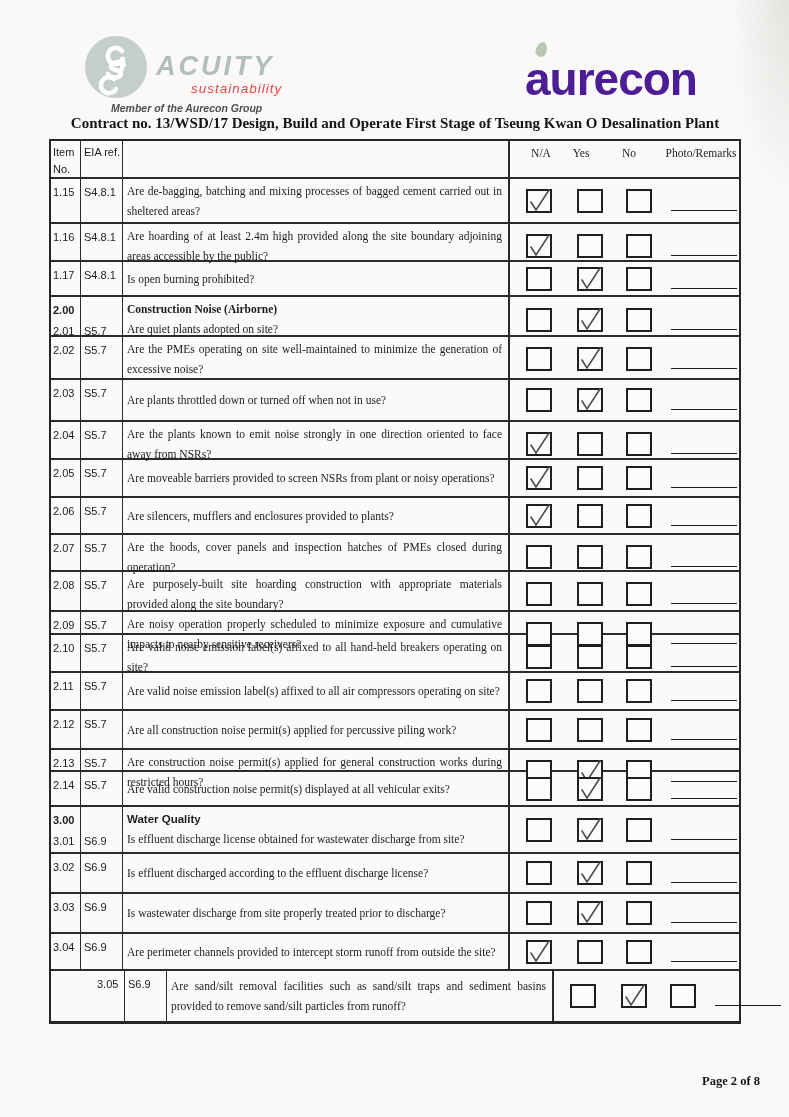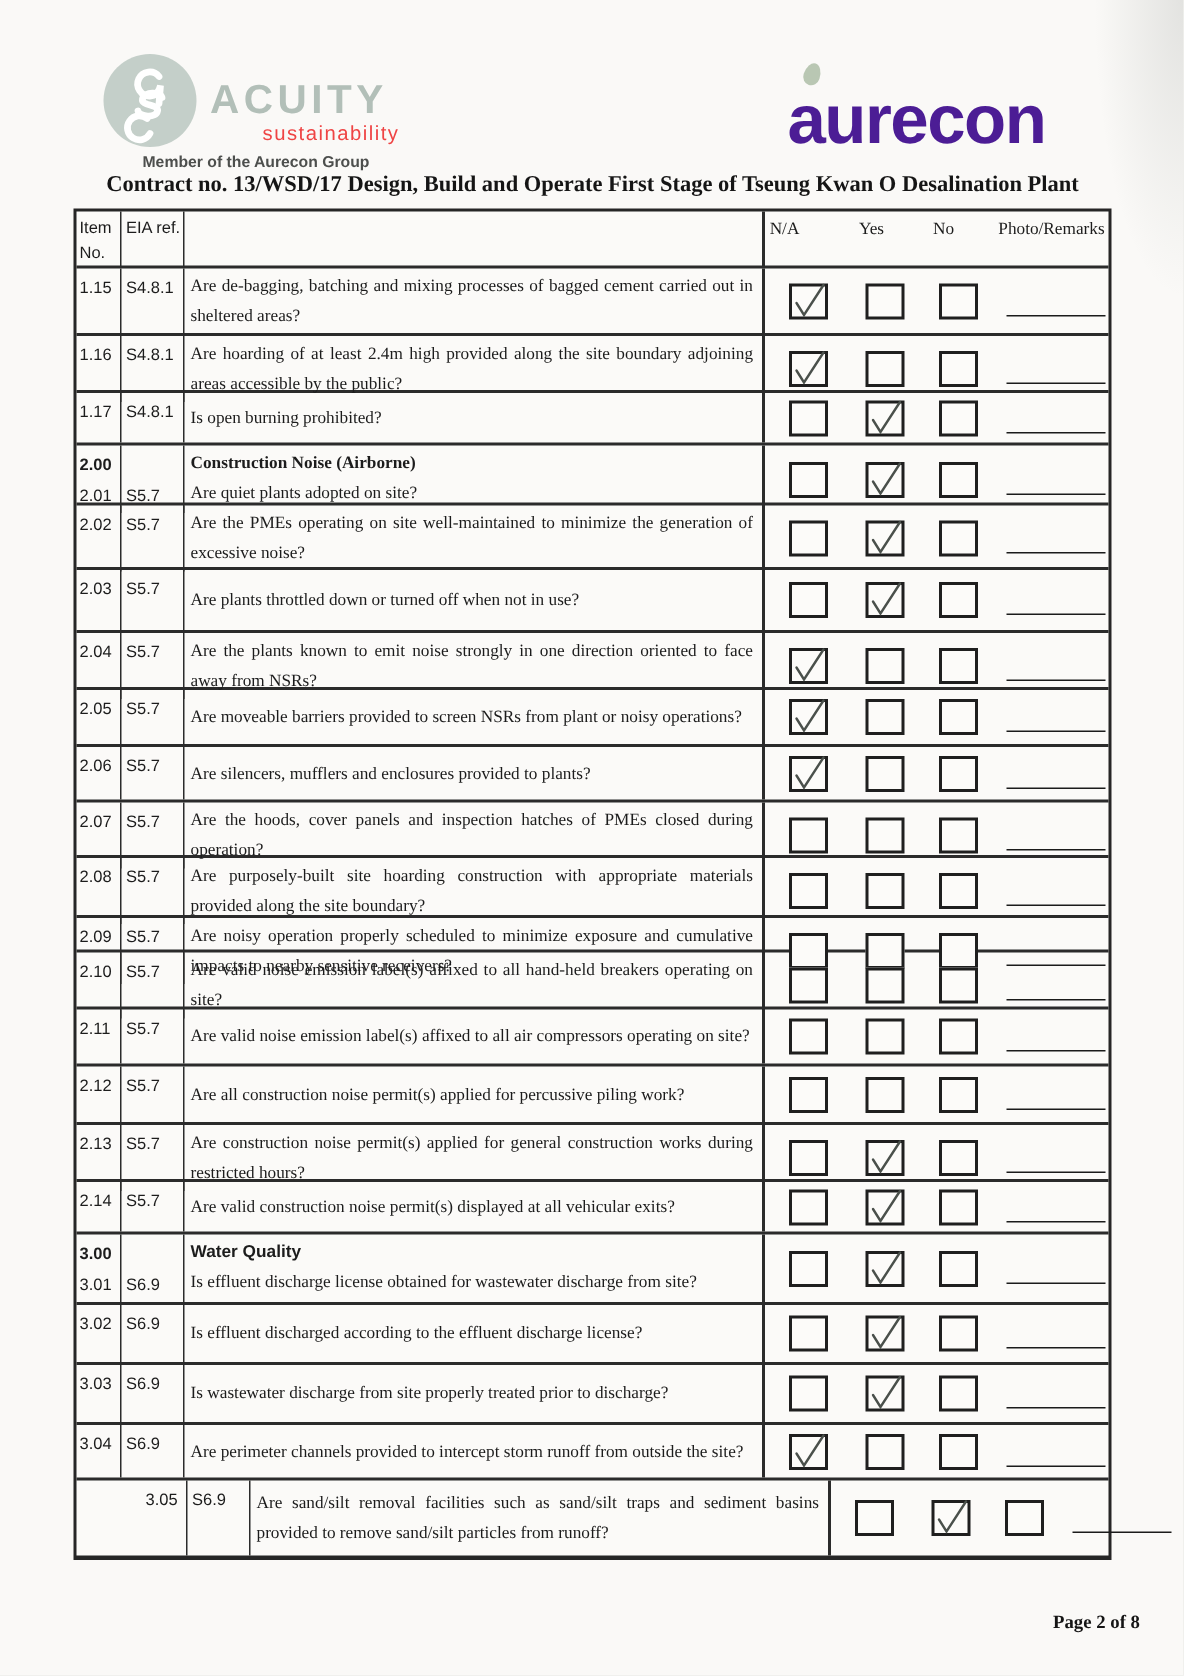--- a/index.html
+++ b/index.html
@@ -9,21 +9,21 @@
     background:#faf9f7; overflow:hidden;
     font-family:"Liberation Serif","DejaVu Serif",serif; color:#1c1c1c;
   }
   .page::after{ 
     content:""; position:absolute; right:0; top:0; width:60px; height:200px;
     background:radial-gradient(ellipse at top right, rgba(120,125,120,.18), transparent 70%);
     pointer-events:none;
   }
 
   
-  .acuity { position:absolute; left:60px; top:33px; width:230px; height:80px; }
+  .acuity { position:absolute; left:76px; top:33px; width:230px; height:80px;font-style:italic; }
   .acuity-circle { position:absolute; left:8px; top:2px; }
   .acuity-name {
     position:absolute; left:80px; top:18px;
     font-family:"Liberation Sans",sans-serif; font-weight:bold;
     font-size:27px; letter-spacing:3px; color:#b2bfb8;
   }
   .acuity-tag {
     position:absolute; left:115px; top:48px;
     font-family:"Liberation Sans",sans-serif;
     font-size:13.5px; letter-spacing:1px; color:#ef4444;
@@ -130,21 +130,21 @@
     <div class="row head">
       <div class="c item">
         <div>Item</div>
         <div>No.</div>
       </div>
       <div class="c eia">
         <div>EIA ref.</div>
       </div>
       <div class="c q"></div>
       <div class="c checks">
-        <span class="hlabel" style="left:13px">N/A</span>
+        <span class="hlabel" style="left:31px">N/A</span>
         <span class="hlabel" style="left:71px">Yes</span>
         <span class="hlabel" style="left:119px">No</span>
         <span class="hlabel" style="left:191px">Photo/Remarks</span>
       </div>
     </div>
     <div id="tbody">
   <div class="row" style="height: 45px;">
     <div class="c item">
             <div>1.15</div>
           </div>
@@ -446,21 +446,21 @@
             <div class="qtext">Are all construction noise permit(s) applied for percussive piling work?</div>
           </div>
     <div class="c checks">
       <span class="box na"></span>
       <span class="box yes"></span>
       <span class="box no"></span>
       <span class="remark-line"></span>
     </div>
   </div>
 
-  <div class="row" style="height: 38px;">
+  <div class="row" style="height: 22px;">
     <div class="c item">
             <div>2.13</div>
           </div>
     <div class="c eia">
             <div>S5.7</div>
           </div>
     <div class="c q">
             <div class="qtext">Are construction noise permit(s) applied for general construction works during restricted hours?</div>
           </div>
     <div class="c checks">

